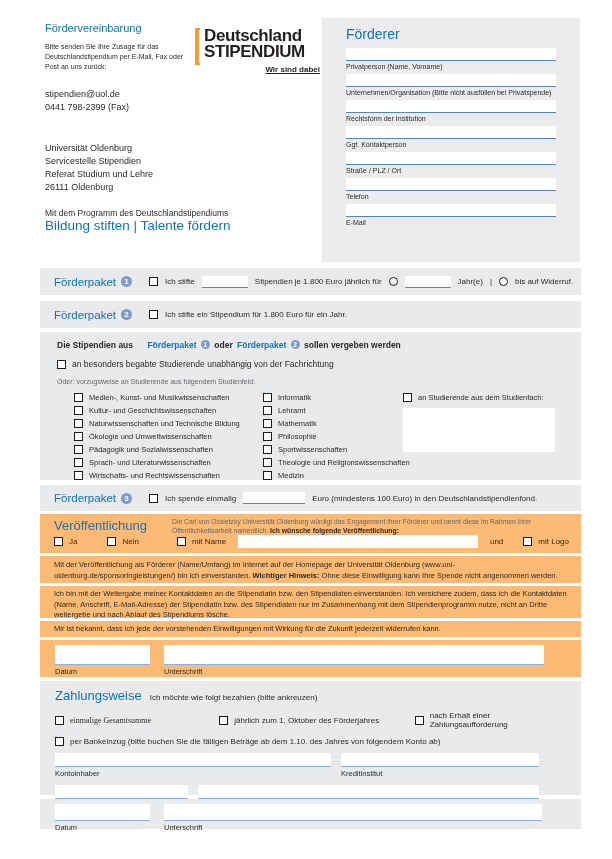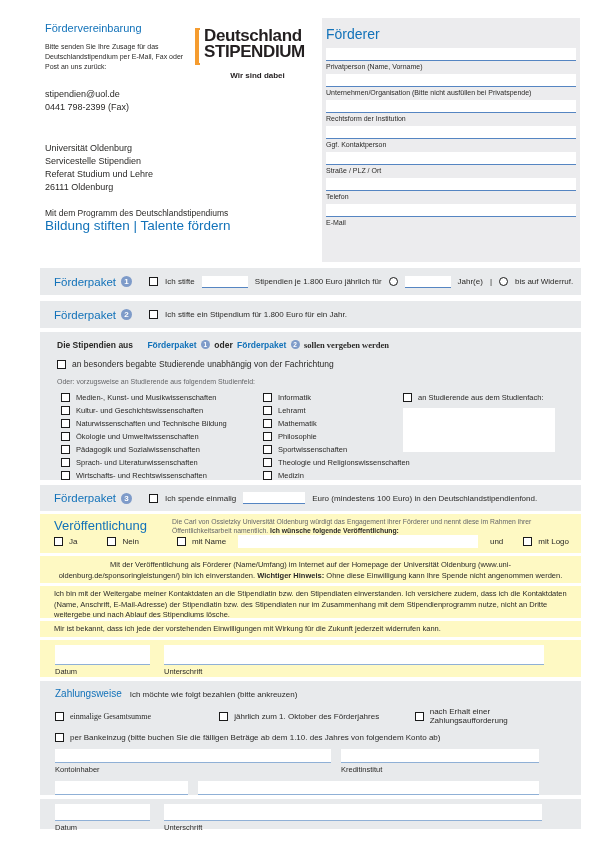--- a/index.html
+++ b/index.html
@@ -15,32 +15,32 @@
   #head-address { font-size:9px; line-height:13px; }
   #slogan { position:absolute; left:45px; top:208px; width:280px; }
   #slogan-title { font-size:13.5px; color:#1272b9; margin-bottom:6px; }
   #slogan-sub { font-size:8.5px; }
 
   
   #logo { position:absolute; left:195px; top:28px; width:125px; }
   .logo-row { display:flex; }
   .logo-bracket { width:5px; height:37px; border-left:4px solid #f59c2f; border-top:2px solid #f59c2f; border-bottom:2px solid #f59c2f; margin-right:4px; }
   .logo-lines { font-weight:bold; font-size:17px; line-height:16px; letter-spacing:-0.4px; color:#231f20; }
-  .logo-tag { font-size:8px; font-weight:bold; color:#231f20; text-align:center; margin-top:6px; }
-
-  
-  #foerderer { position:absolute; left:322px; top:18px; width:258px; height:244px; background:#ececee; padding:8px 4px; }
+  .logo-tag { font-size:8px; font-weight:bold; color:#231f20; text-align:right; margin-top:0;text-decoration:underline; }
+
+  
+  #foerderer { position:absolute; left:322px; top:18px; width:258px; height:244px; background:#ececee; padding:8px 24px; }
   #foerderer-title { font-size:14px; color:#1272b9; margin-bottom:6px; }
   .ff-field { margin-bottom:3px; }
   .ff-input { display:block; width:100%; height:13px; background:#fff; border:none; border-bottom:1.5px solid #5585c2; margin-bottom:1px; }
   .ff-label { font-size:7px; color:#2b2a28; line-height:9px; }
 
   
   .sec { position:absolute; left:40px; width:541px; background:#e8eaec; }
-  .sec.orange { background:#fef9c3; }
+  .sec.orange { background:#fdba74; }
   .row { display:flex; align-items:center; }
 
   .fp-title { font-size:11.5px; color:#1272b9; display:flex; align-items:center; gap:5px; width:88px; flex:none; }
   .badge { width:11px; height:11px; border-radius:50%; background:#7e9bc9; color:#fff; font-size:8px; font-weight:bold; display:inline-flex; align-items:center; justify-content:center; flex:none; }
   .badge.small { width:9px; height:9px; font-size:6.5px; }
 
   .cb { width:9px; height:9px; border:1.6px solid #1a1a1a; background:#fff; display:inline-block; flex:none; }
   .rad { width:9px; height:9px; border:1.8px solid #1a1a1a; border-radius:50%; background:#fff; display:inline-block; flex:none; }
   .ibox { background:#fff; border:none; border-bottom:1.5px solid #5585c2; height:12px; }
   .txt { font-size:8px; }
@@ -51,54 +51,54 @@
 
   
   #alloc { top:332px; height:148px; padding:8px 0 0 17px; }
   #alloc-intro { font-size:8.5px; font-weight:bold; }
   #alloc-intro .lnk { color:#1272b9; }
   #alloc-any { display:flex; align-items:center; gap:6px; margin-top:9px; font-size:8.5px; }
   #alloc-or { font-size:7px; color:#66676a; margin-top:9px; }
   #alloc-grid { position:relative; margin-top:6px; }
   .sf-col { position:absolute; top:0; }
   .sf-item { display:flex; align-items:center; gap:6px; height:13px; font-size:7.5px; }
-  #sf-col1 { left:4px;text-align:right; }
+  #sf-col1 { left:17px;text-align:right; }
   #sf-col2 { left:206px; }
   #sf-col3 { left:346px; width:160px; }
   #sf-free-box { width:152px; height:44px; background:#fff; margin-top:4px; }
 
   
   #veroeff { top:514px; height:39px; padding:4px 12px 5px 14px; display:flex; flex-direction:column; justify-content:space-between; }
   #veroeff-top { display:flex; gap:10px; }
   #veroeff-title { font-size:13px; color:#1272b9; width:108px; flex:none; }
   #veroeff-intro { font-size:6.8px; line-height:8.5px; color:#66676a; }
   #veroeff-intro b { color:#2b2a28; }
   #veroeff-opts { display:flex; align-items:center; gap:6px; font-size:8px; }
   #veroeff-name-input { flex:1; height:13px; background:#fff; border:none; margin:0 6px; }
 
   .para { padding:4px 14px; font-size:7.5px; line-height:10.5px; }
-  #p1 { top:556px; height:27px;text-align:center; }
+  #p1 { top:556px; height:27px; }
   #p2 { top:586px; height:32px; padding-top:3px; }
   #p3 { top:621px; height:16px; display:flex; align-items:center; }
 
   
   .sig-row { display:flex; gap:14px; padding:5px 0 0 15px; }
   .sig-field .sbox { background:#fff; border:none; border-bottom:1.5px solid #8fb0d6; height:20px; display:block; }
   .sig-label { font-size:7.5px; margin-top:2px; }
   #sig1 { top:640px; height:37px; }
   #sig2 { top:799px; height:30px; }
   #sig2 .sbox { height:17px; }
   .w-datum { width:95px; }
   #sig1 .w-unter { width:380px; }
   #sig2 .w-unter { width:378px; }
 
   
   #zahlung { top:681px; height:114px; padding:7px 14px 0 15px; }
   #zahlung-head { display:flex; align-items:baseline; gap:8px; }
-  #zahlung-title { font-size:10px; color:#1272b9; }
+  #zahlung-title { font-size:13px; color:#1272b9; }
   #zahlung-intro { font-size:8px; }
   #zahlung-opts { display:flex; align-items:center; margin-top:8px; font-size:8px; }
   #zahlung-opts .opt { display:flex; align-items:center; gap:6px; }
   #zahlung-bank { display:flex; align-items:center; gap:6px; margin-top:8px; font-size:8px; }
   .bank-fields { display:flex; gap:10px; margin-top:7px; }
   .bk-field .bbox { background:#fff; border:none; border-bottom:1.5px solid #8fb0d6; height:14px; display:block; }
   .bk-label { font-size:7.5px; margin-top:2px; }
 </style>
 </head>
 <body>
@@ -195,21 +195,21 @@
   </div>
 
   <div id="alloc" class="sec">
     <div id="alloc-intro">
       <span style="margin-right: 12px;">Die Stipendien aus</span>
       <span class="lnk" style="margin-right: 2px;">Förderpaket</span>
       <span class="badge small" style="vertical-align: 1px; margin-right: 2px;">1</span>
       <span style="margin-right: 2px;">oder</span>
       <span class="lnk" style="margin-right: 2px;">Förderpaket</span>
       <span class="badge small" style="vertical-align: 1px; margin-right: 2px;">2</span>
-      <span style="margin-right: 1px; font-family: Liberation Serif, serif;">sollen vergeben werden</span>
+      <span style="margin-right: 1px;">sollen vergeben werden</span>
     </div>
     <div id="alloc-any">
       <span class="cb"></span>
       <span>an besonders begabte Studierende unabhängig von der Fachrichtung</span>
     </div>
     <div id="alloc-or">Oder: vorzugsweise an Studierende aus folgendem Studienfeld:</div>
     <div id="alloc-grid">
       <div id="sf-col1" class="sf-col">
         <div class="sf-item">
             <span class="cb"></span>

